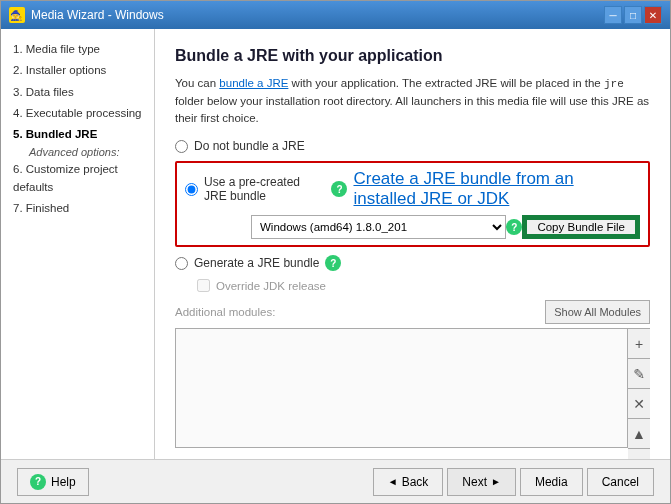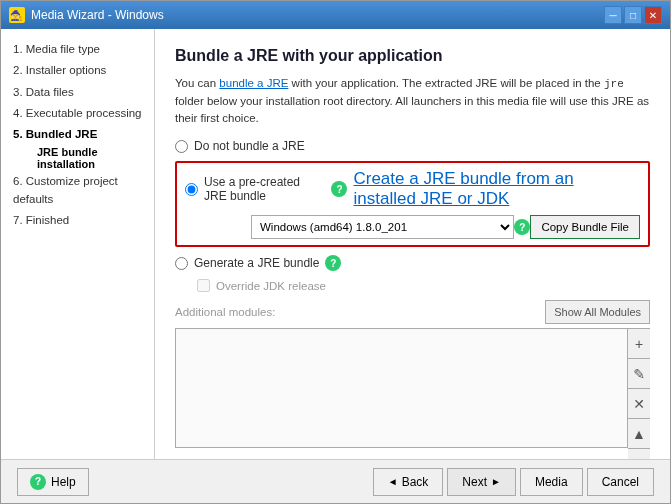--- a/index.html
+++ b/index.html
@@ -182,21 +182,21 @@
       height: 24px;
       font-size: 11.5px;
       border: 1px solid #aaa;
       background: white;
       padding: 0 4px;
     }
     .copy-btn {
       height: 24px;
       padding: 0 10px;
       font-size: 11.5px;
-      border: 1px solid #15803d;
+      border: 5px solid #15803d;
       background: #f0f0f0;
       cursor: pointer;
       white-space: nowrap;
     }
     .generate-row {
       display: flex;
       align-items: center;
       gap: 6px;
       margin-bottom: 8px;
     }
@@ -344,21 +344,21 @@
   </div>
 
   <div class="content">
 
     <div class="sidebar">
       <div class="sidebar-item">1. Media file type</div>
       <div class="sidebar-item">2. Installer options</div>
       <div class="sidebar-item">3. Data files</div>
       <div class="sidebar-item">4. Executable processing</div>
       <div class="sidebar-item active">5. Bundled JRE</div>
-      <div class="sidebar-sub-item active">JRE bundle installation</div>
+      <div class="sidebar-sub">Advanced options:</div>
       <div class="sidebar-item">6. Customize project defaults</div>
       <div class="sidebar-item">7. Finished</div>
     </div>
 
     <div class="main">
       <div class="main-title">Bundle a JRE with your application</div>
 
       <div class="description">
         You can <a>bundle a JRE</a> with your application. The extracted JRE will be placed in the <code>jre</code> folder below your installation root directory. All launchers in this media file will use this JRE as their first choice.
       </div>

